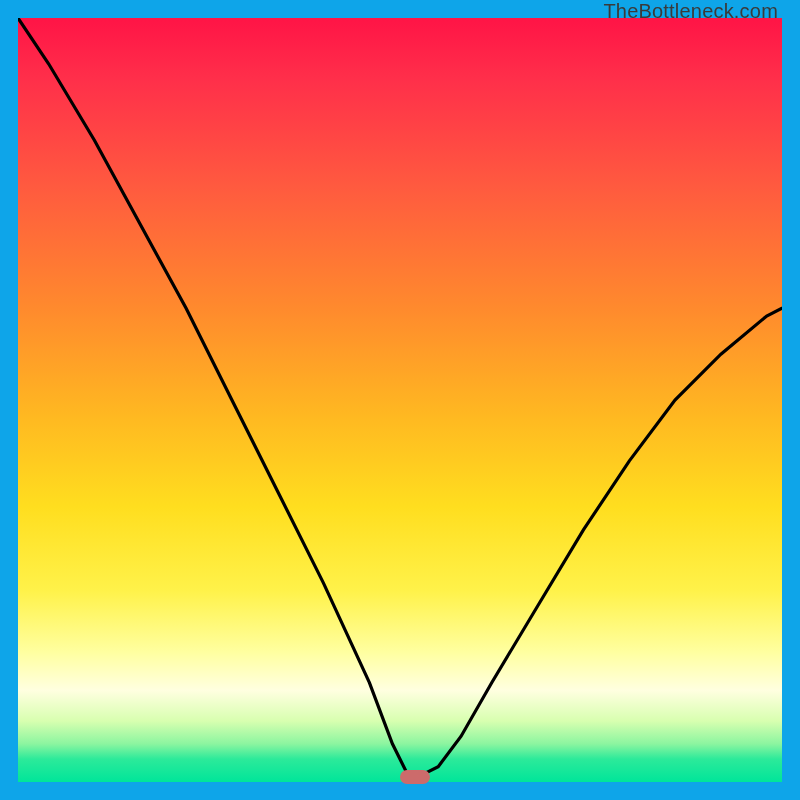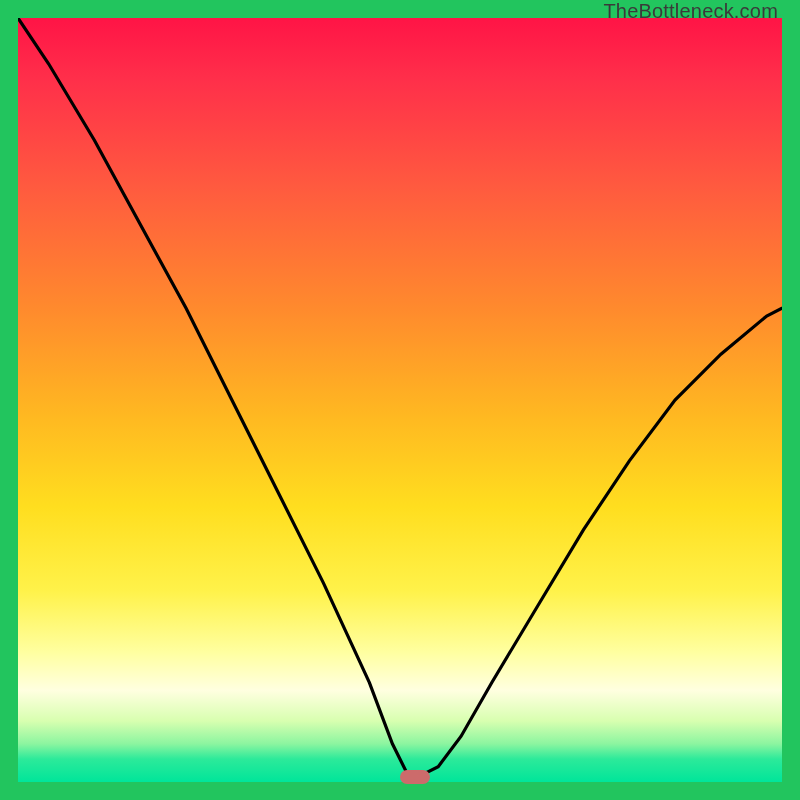--- a/index.html
+++ b/index.html
@@ -8,21 +8,21 @@
     width: 800px;
     height: 800px;
     background: #000;
     overflow: hidden;
     font-family: Arial, Helvetica, sans-serif;
   }
   .frame {
     position: relative;
     width: 800px;
     height: 800px;
-    background: #22c55e;
+    background: #0ea5e9;
   }
   .plot-area {
     position: absolute;
     left: 18px;
     top: 18px;
     width: 764px;
     height: 764px;
     
     background: linear-gradient(
       to bottom,

